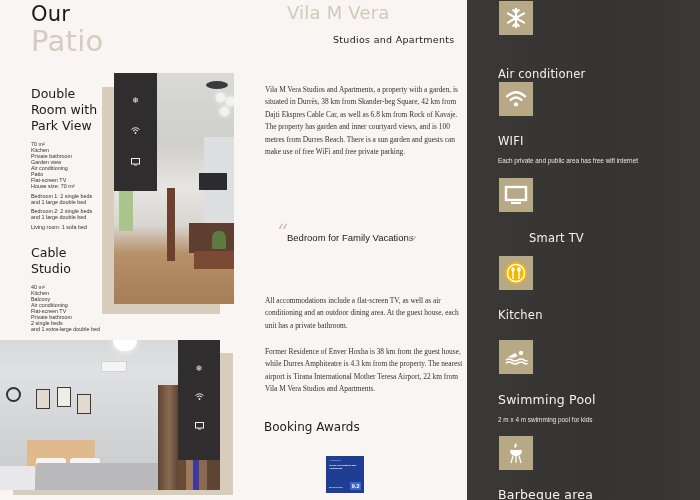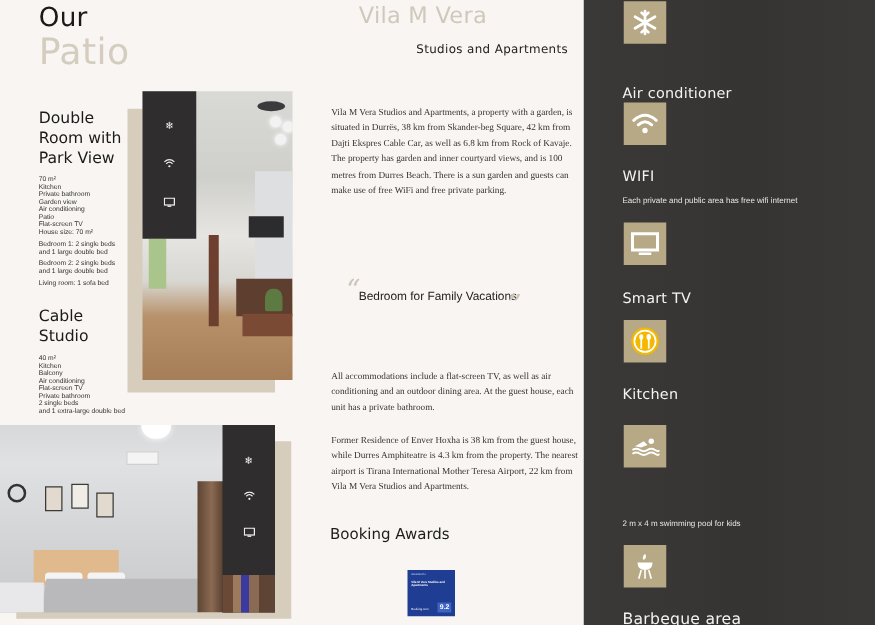--- a/index.html
+++ b/index.html
@@ -236,21 +236,21 @@
   </div>
   <div class="amenity-title" style="top:134px;">WIFI</div>
   <div class="amenity-desc" style="top:157px;">Each private and public area has free wifi internet</div>
 
   <div class="amenity-icon" style="top:178px;">
     <svg width="24" height="20" viewBox="0 0 24 20">
       <rect x="2" y="2" width="20" height="13" stroke="#fff" stroke-width="2.4" fill="none"></rect>
       <rect x="7" y="17" width="10" height="2" fill="#fff"></rect>
     </svg>
   </div>
-  <div class="amenity-title" style="top:231px;">Smart TV</div>
+  <div class="amenity-title" style="top:231px;margin-left:31px;">Smart TV</div>
 
   <div class="amenity-icon" style="top:256px;">
     <svg width="26" height="26" viewBox="0 0 26 26">
       <circle cx="13" cy="13" r="11" fill="#f5b800"></circle>
       <circle cx="13" cy="13" r="8.5" fill="none" stroke="#fff" stroke-width="1.4"></circle>
       <line x1="10" y1="8" x2="10" y2="19" stroke="#fff" stroke-width="1.4"></line>
       <ellipse cx="10" cy="9.5" rx="1.6" ry="2.2" fill="#fff"></ellipse>
       <line x1="16" y1="8" x2="16" y2="19" stroke="#fff" stroke-width="1.4"></line>
       <ellipse cx="16" cy="9.5" rx="1.8" ry="2.4" fill="#fff"></ellipse>
     </svg>
@@ -258,20 +258,21 @@
   <div class="amenity-title" style="top:308px;">Kitchen</div>
 
   <div class="amenity-icon" style="top:340px;">
     <svg width="24" height="16" viewBox="0 0 24 16">
       <circle cx="17" cy="4" r="2.2" fill="#fff"></circle>
       <path d="M4 8 L11 4 L14 7 L9 9 Z" fill="#fff"></path>
       <path d="M2 11 Q5 9 8 11 T14 11 T20 11 T23 11" stroke="#fff" stroke-width="1.6" fill="none"></path>
       <path d="M2 14 Q5 12 8 14 T14 14 T20 14 T23 14" stroke="#fff" stroke-width="1.6" fill="none"></path>
     </svg>
   </div>
+  <div class="amenity-title big" style="top:392px;">Swimming Pool</div>
   <div class="amenity-desc" style="top:416px;">2 m x 4 m swimming pool for kids</div>
 
   <div class="amenity-icon" style="top:436px;">
     <svg width="14" height="22" viewBox="0 0 14 22">
       <path d="M7 1 Q4 4 6 6 Q9 4 7 1 Z" fill="#fff"></path>
       <path d="M1 8 H13 Q13 14 7 14 Q1 14 1 8 Z" fill="#fff"></path>
       <line x1="4" y1="14" x2="2" y2="21" stroke="#fff" stroke-width="1.3"></line>
       <line x1="10" y1="14" x2="12" y2="21" stroke="#fff" stroke-width="1.3"></line>
       <line x1="7" y1="14" x2="7" y2="21" stroke="#fff" stroke-width="1.3"></line>
     </svg>

